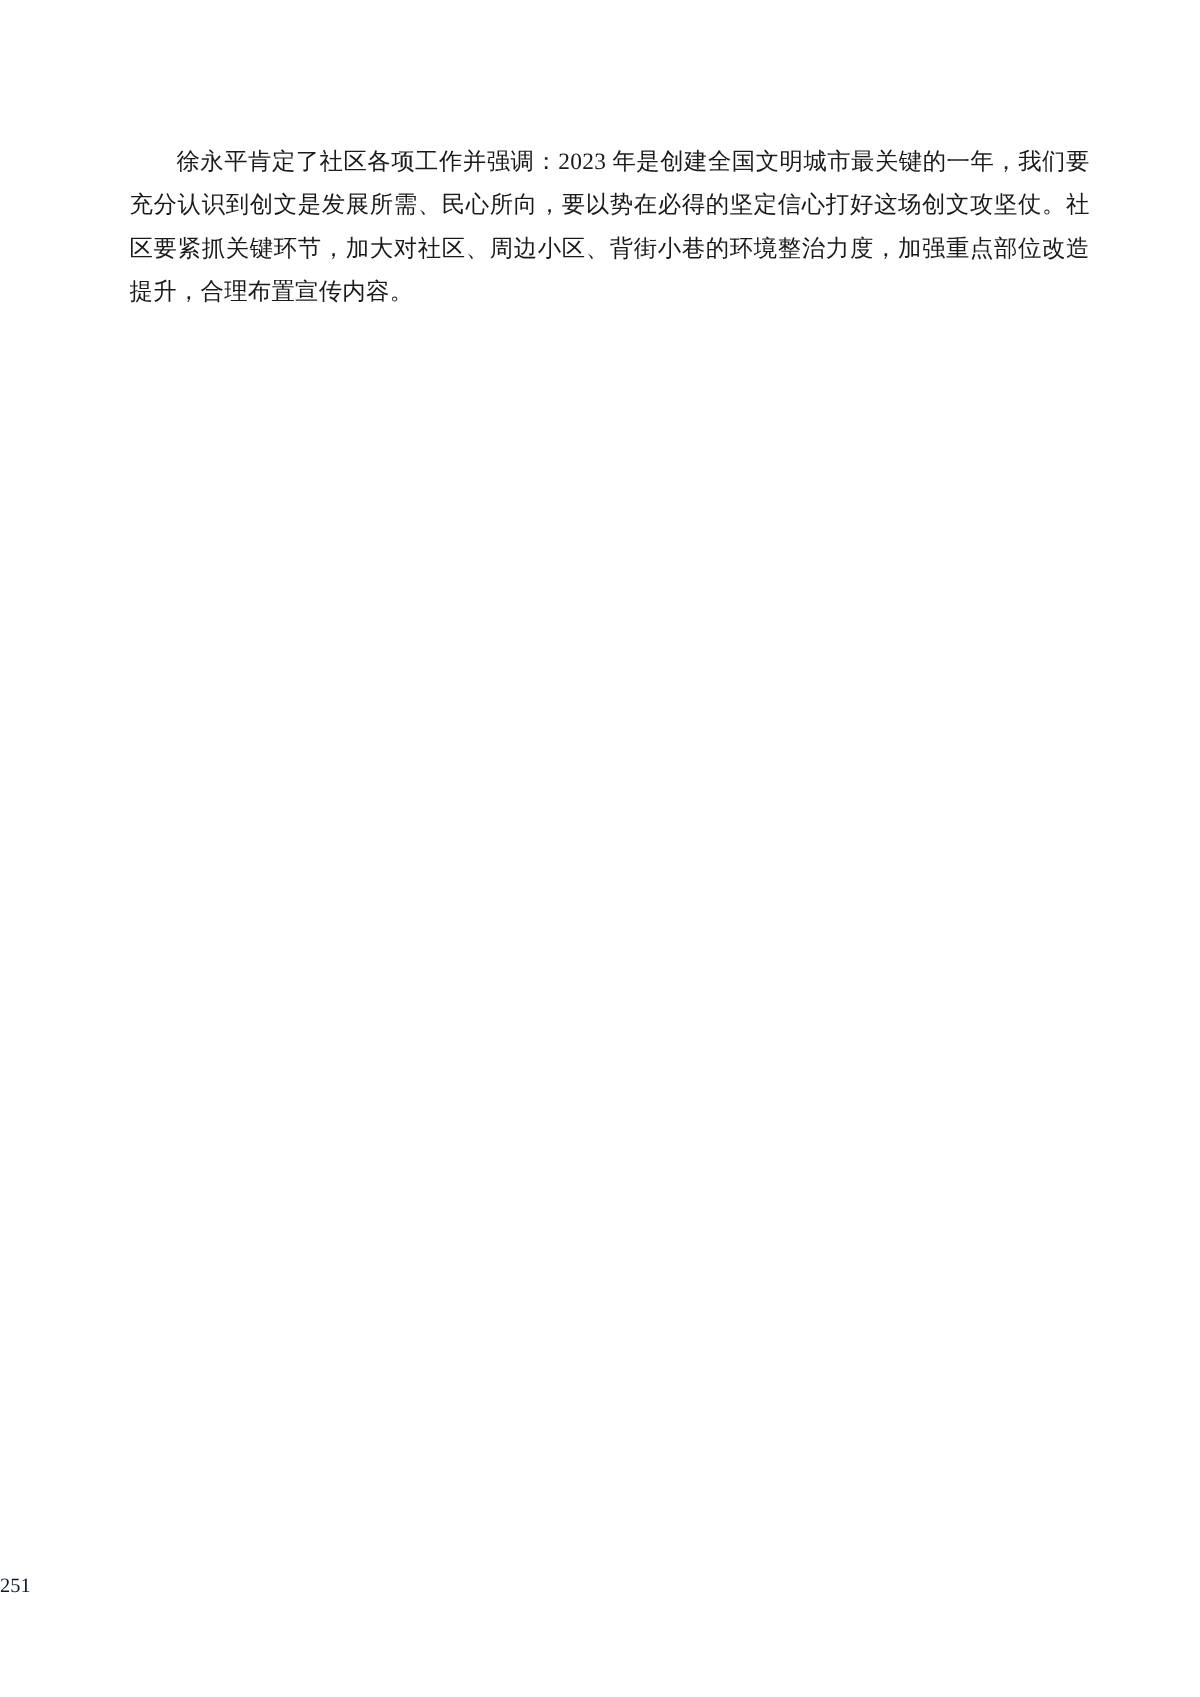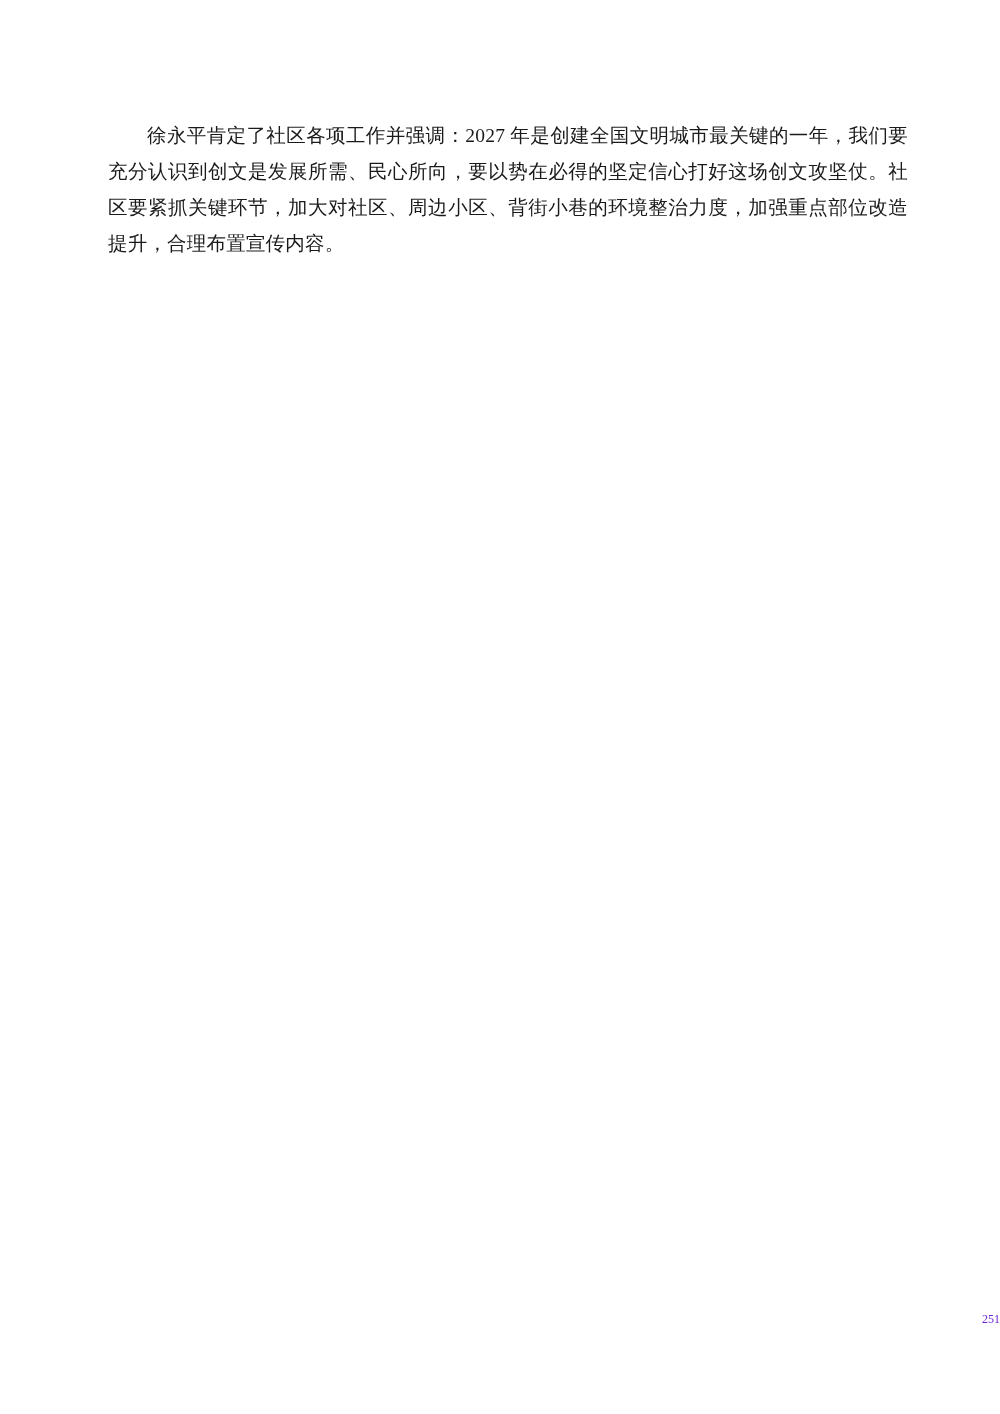--- a/index.html
+++ b/index.html
@@ -33,30 +33,30 @@
     letter-spacing: 0.2px;
   }
   .para + .para {
     margin-top: 0px;
   }
   .page-number {
     position: absolute;
     left: 0;
     right: 0;
     top: 1312px;
-    text-align: right;
-    font-size: 12px;
-    color: #6d28d9;
+    text-align: left;
+    font-size: 17px;
+    color: #0f172a;
     font-family: "Liberation Serif", "DejaVu Serif", serif;
   }
 </style>
 </head>
 <body>
 
 <div class="page">
 
   <div class="content">
-    <p class="para">徐永平肯定了社区各项工作并强调：2027 年是创建全国文明城市最关键的一年，我们要充分认识到创文是发展所需、民心所向，要以势在必得的坚定信心打好这场创文攻坚仗。社区要紧抓关键环节，加大对社区、周边小区、背街小巷的环境整治力度，加强重点部位改造提升，合理布置宣传内容。</p>
+    <p class="para">徐永平肯定了社区各项工作并强调：2023 年是创建全国文明城市最关键的一年，我们要充分认识到创文是发展所需、民心所向，要以势在必得的坚定信心打好这场创文攻坚仗。社区要紧抓关键环节，加大对社区、周边小区、背街小巷的环境整治力度，加强重点部位改造提升，合理布置宣传内容。</p>
   </div>
 
   <div class="page-number">251</div>
 
 </div>
 
 </body></html>

